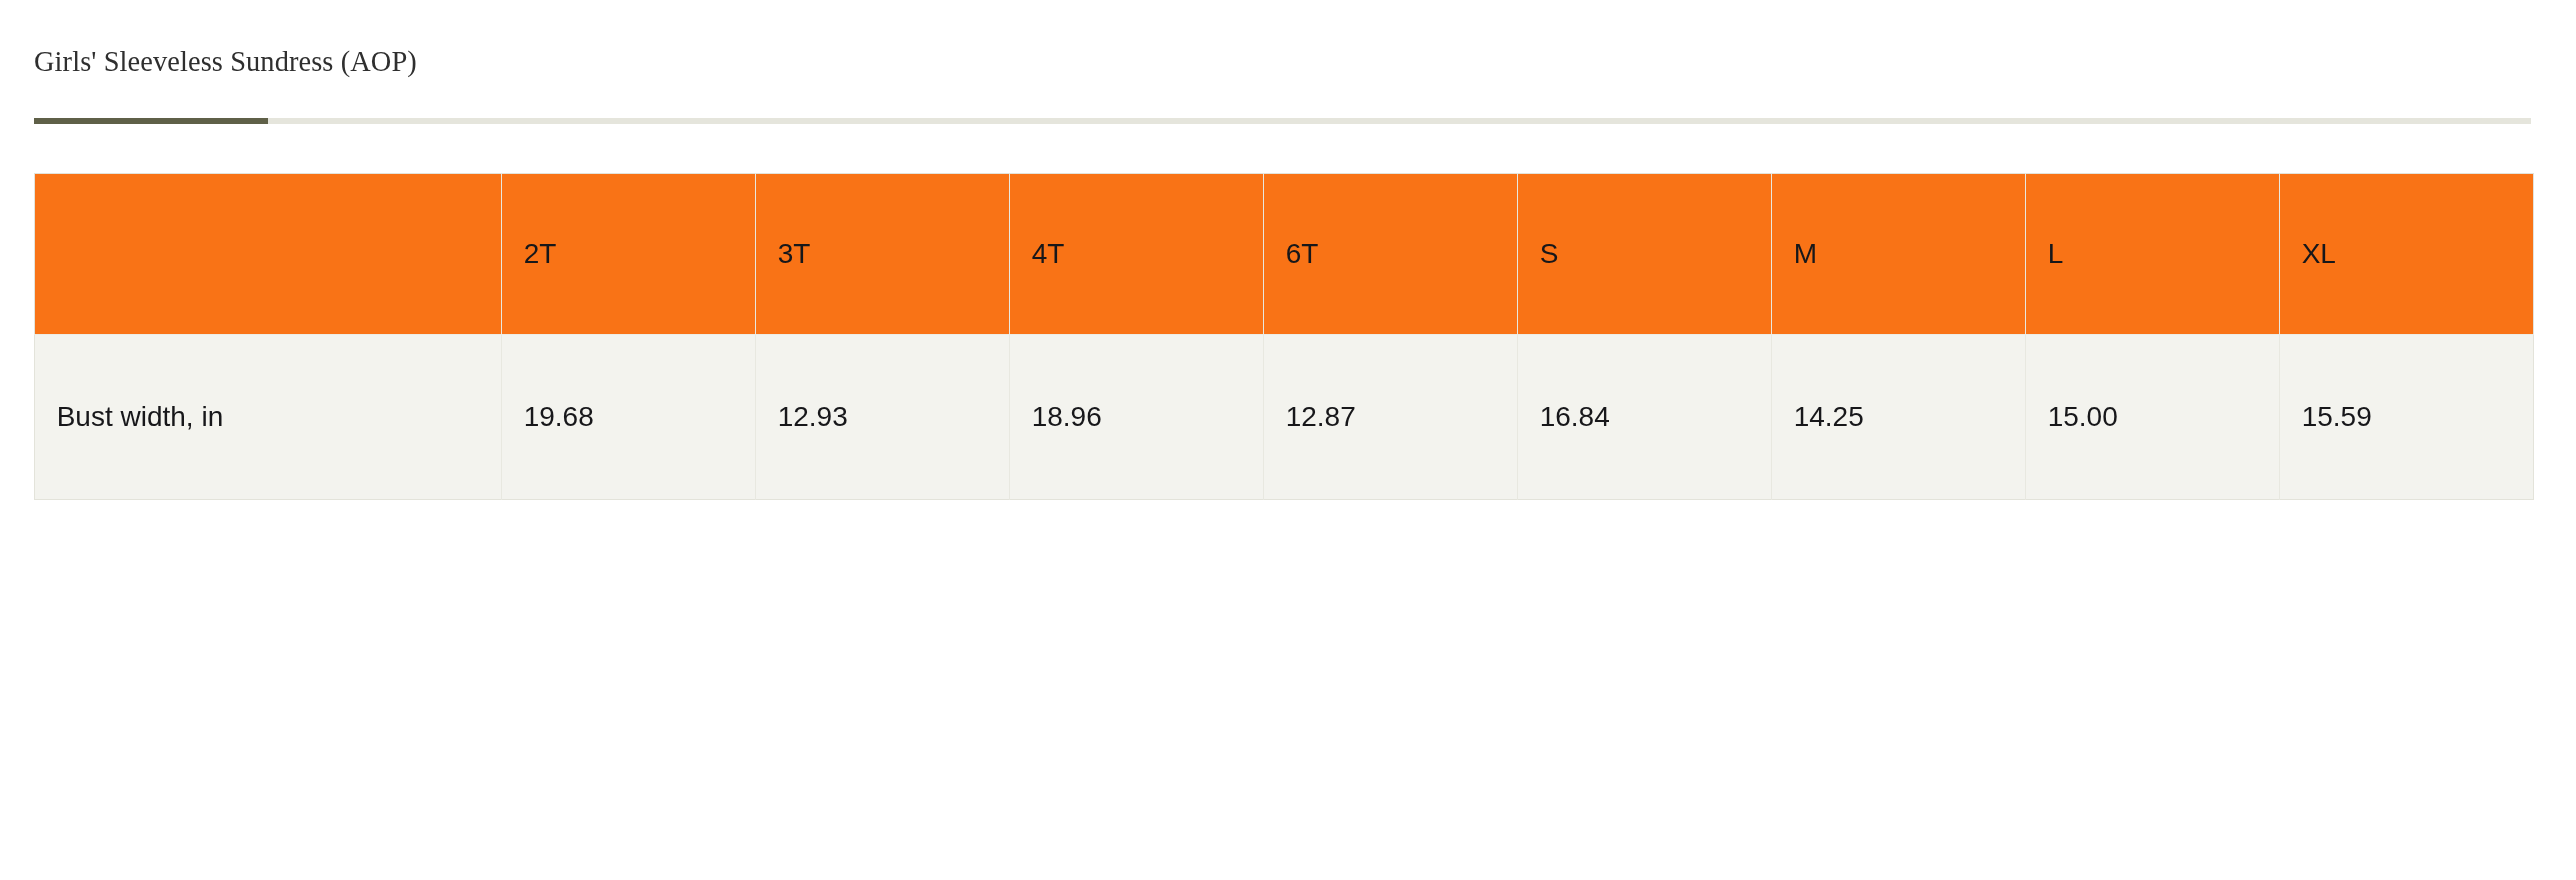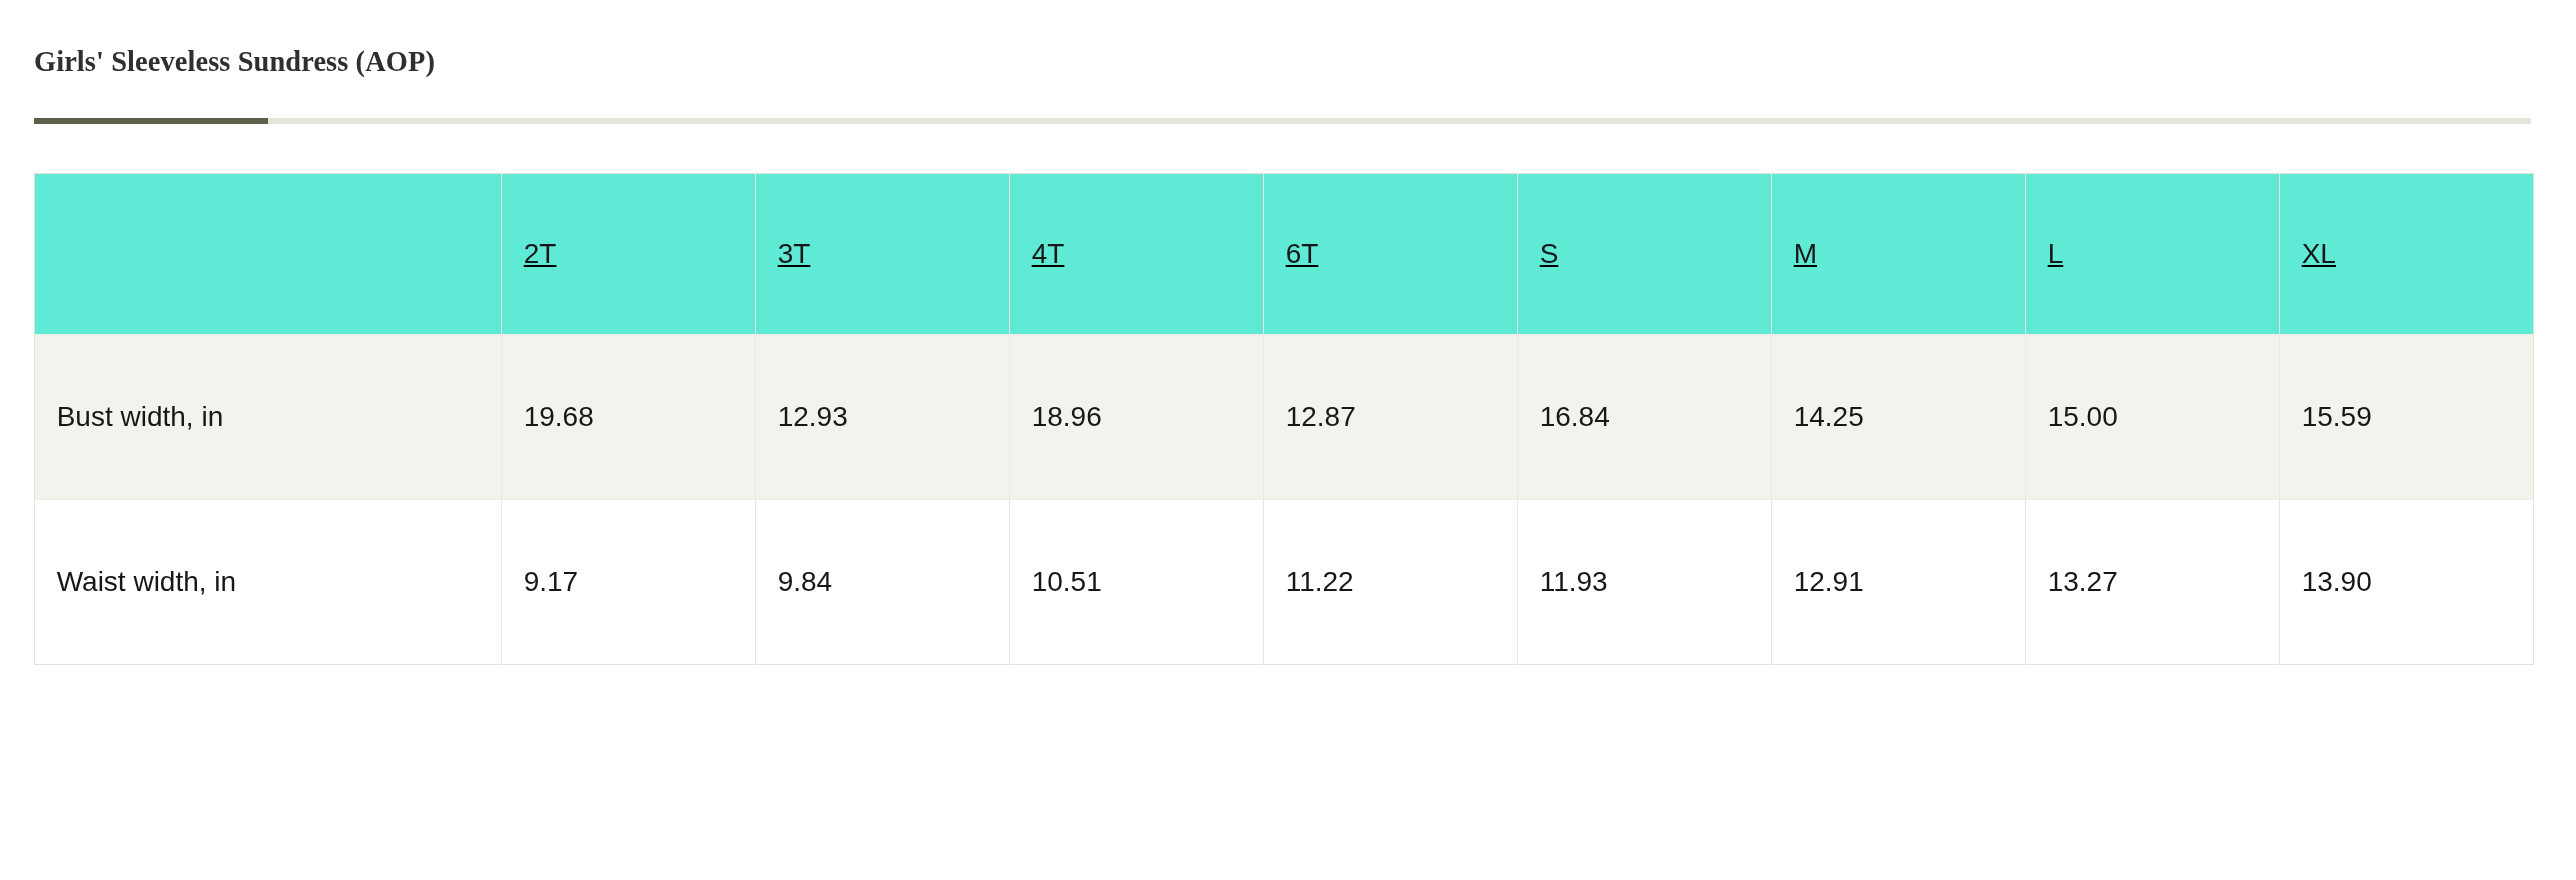--- a/index.html
+++ b/index.html
@@ -19,21 +19,21 @@
     background: #ffffff;
     overflow: hidden;
   }
 
   
   .title {
     position: absolute;
     left: 34px;
     top: 46px;
     font-family: "Liberation Serif", serif;
-    font-weight: bold;
+    font-weight: normal;
     font-size: 28.4px;
     line-height: 32.5px;
     color: #2f2f2f;
     letter-spacing: 0.1px;
     white-space: nowrap;
   }
 
   
   .accent-track {
     position: absolute;
@@ -84,21 +84,21 @@
     font-family: "Liberation Sans", sans-serif;
     padding: 0 0 0 21.7px;
     height: 165px;
     white-space: nowrap;
   }
 
   table.size-table th:last-child,
   table.size-table td:last-child { border-right: none; }
 
   table.size-table thead th { height: 161px; }
-  table.size-table thead tr { background: #5eead4; text-decoration: underline; }
+  table.size-table thead tr { background: #f97316; }
 
   table.size-table tbody tr.striped  { background: #f3f3ee; }
   table.size-table tbody tr.plain    { background: #ffffff; }
   table.size-table tbody tr:last-child th,
   table.size-table tbody tr:last-child td { border-bottom: none; }
 
   table.size-table tbody th.row-label { padding-left: 21.7px; margin-left: 40px; }
 </style>
 </head>
 <body>
@@ -142,29 +142,18 @@
             <th class="row-label">Bust width, in</th>
             <td>19.68</td>
             <td>12.93</td>
             <td>18.96</td>
             <td>12.87</td>
             <td>16.84</td>
             <td>14.25</td>
             <td>15.00</td>
             <td>15.59</td>
           </tr>
-          <tr class="plain">
-            <th class="row-label">Waist width, in</th>
-            <td>9.17</td>
-            <td>9.84</td>
-            <td>10.51</td>
-            <td>11.22</td>
-            <td>11.93</td>
-            <td>12.91</td>
-            <td>13.27</td>
-            <td>13.90</td>
-          </tr>
         </tbody>
     </table>
   </div>
 
 </div>
 
 
 </body></html>

